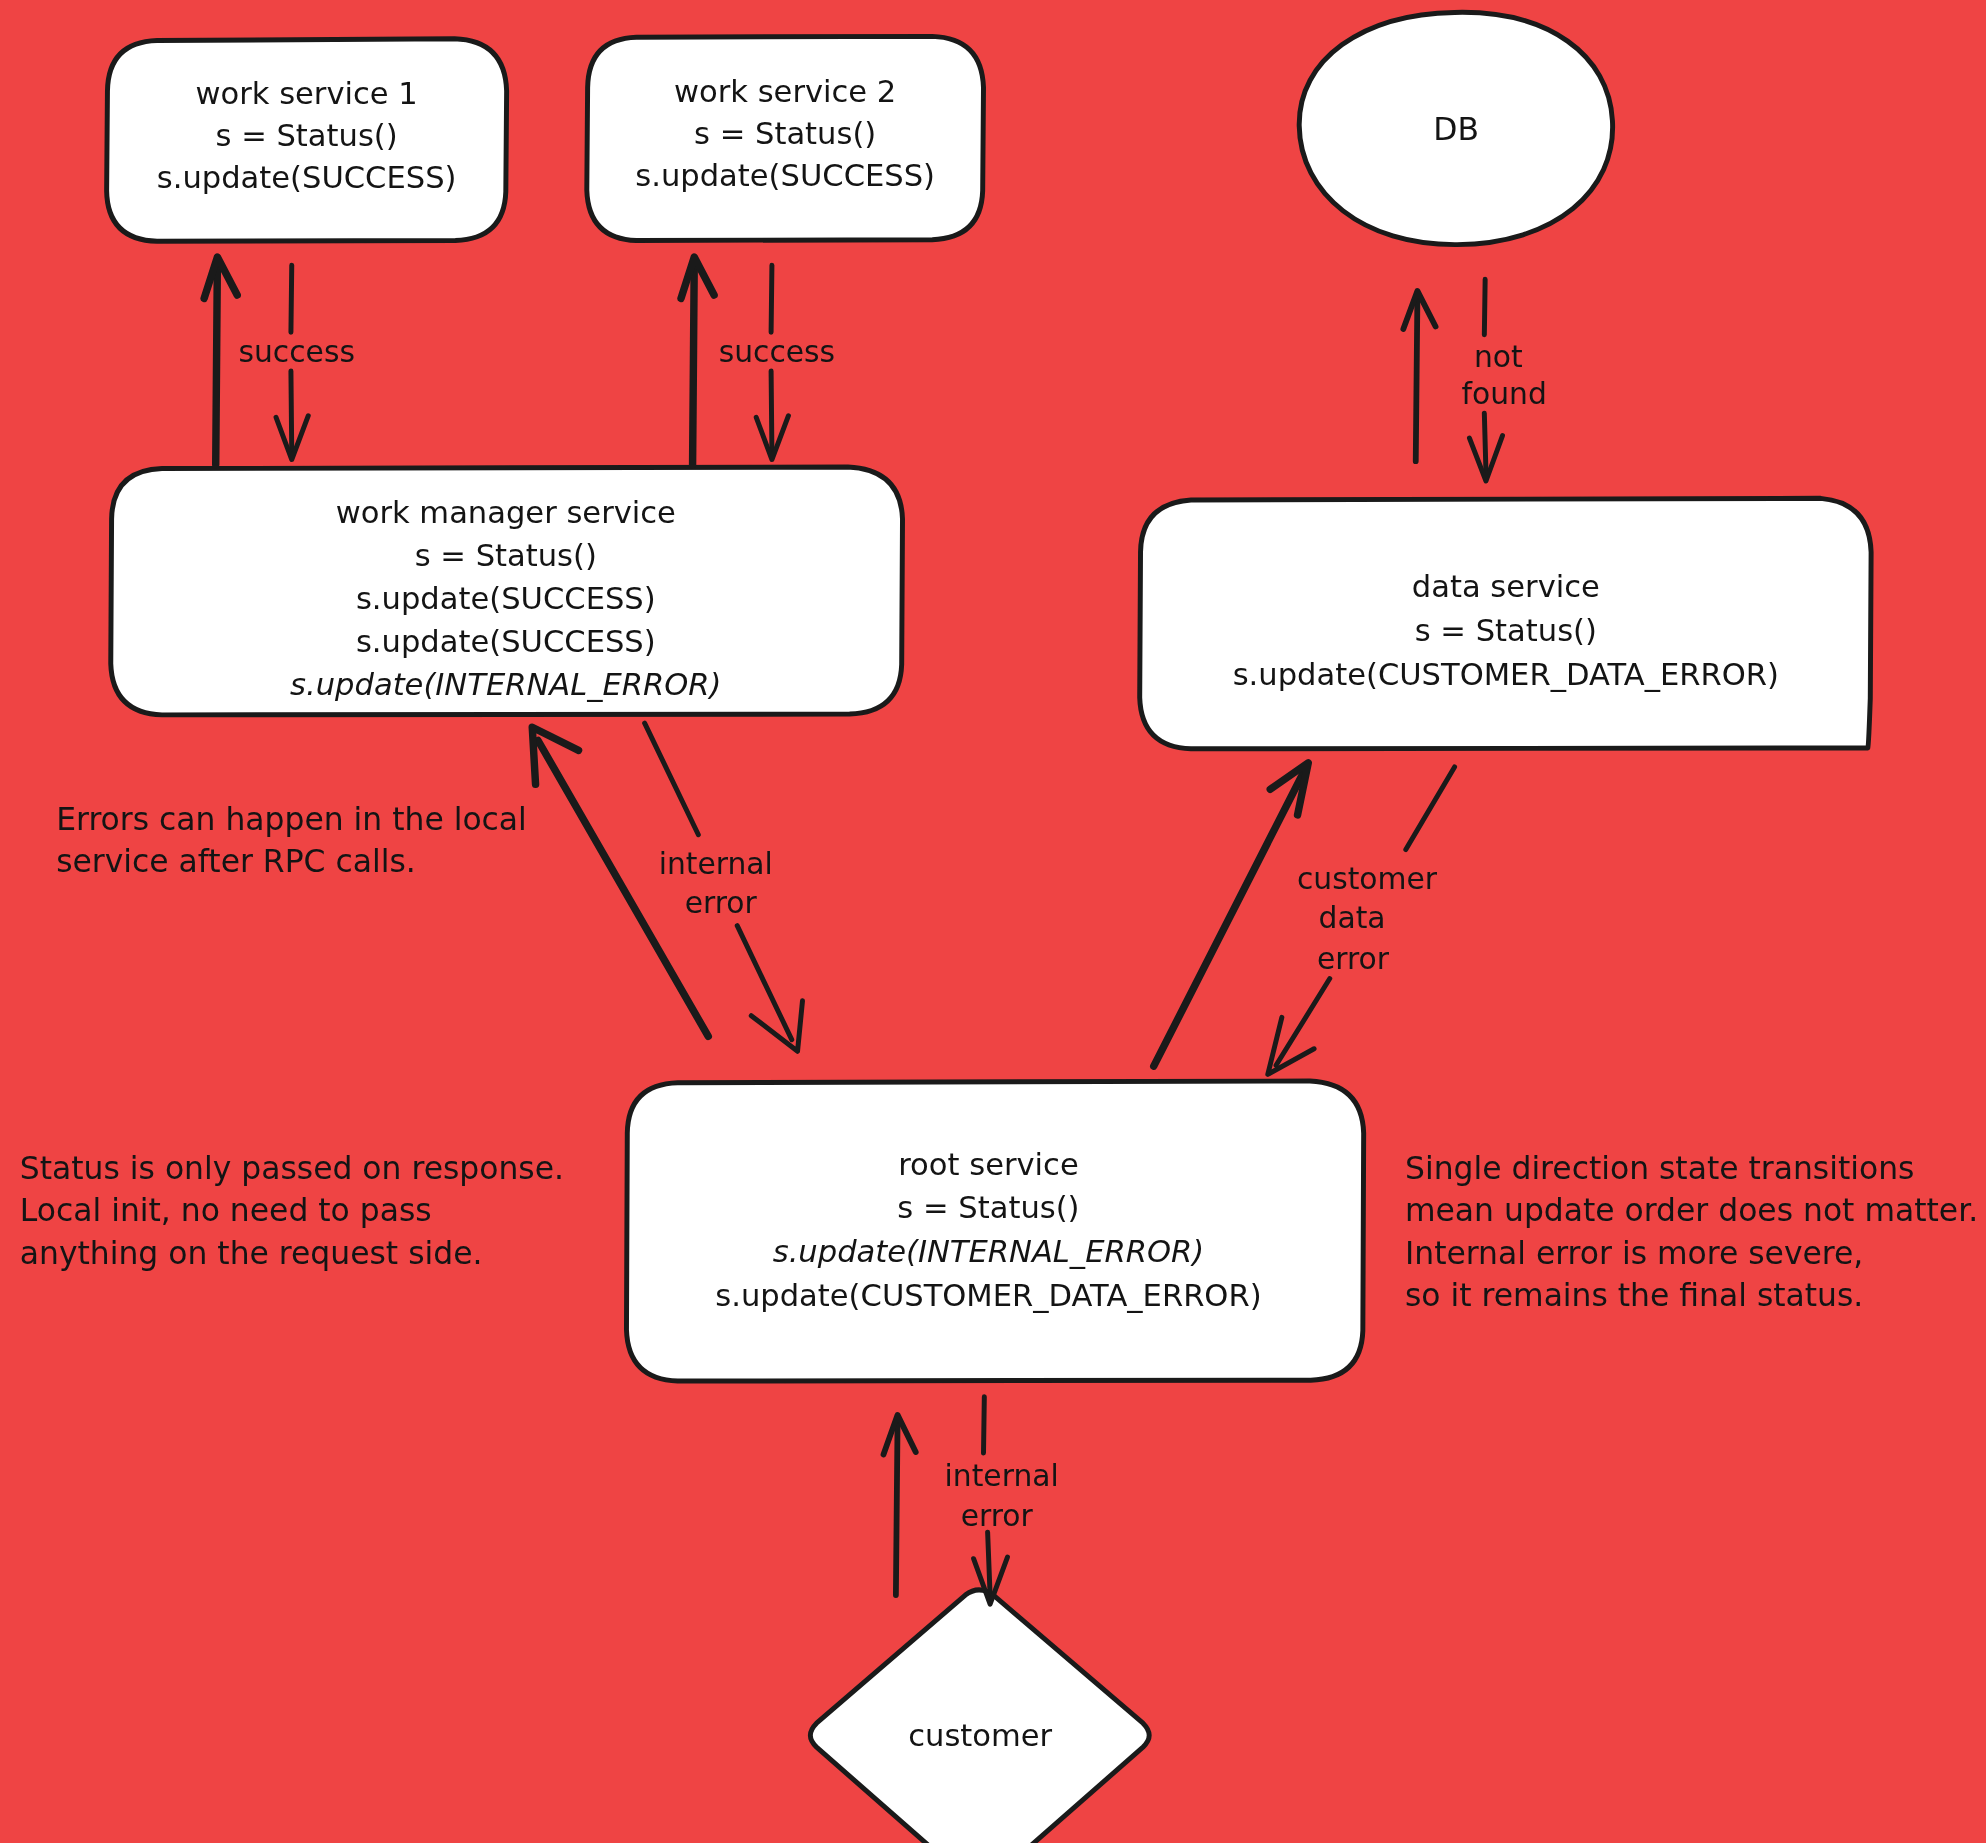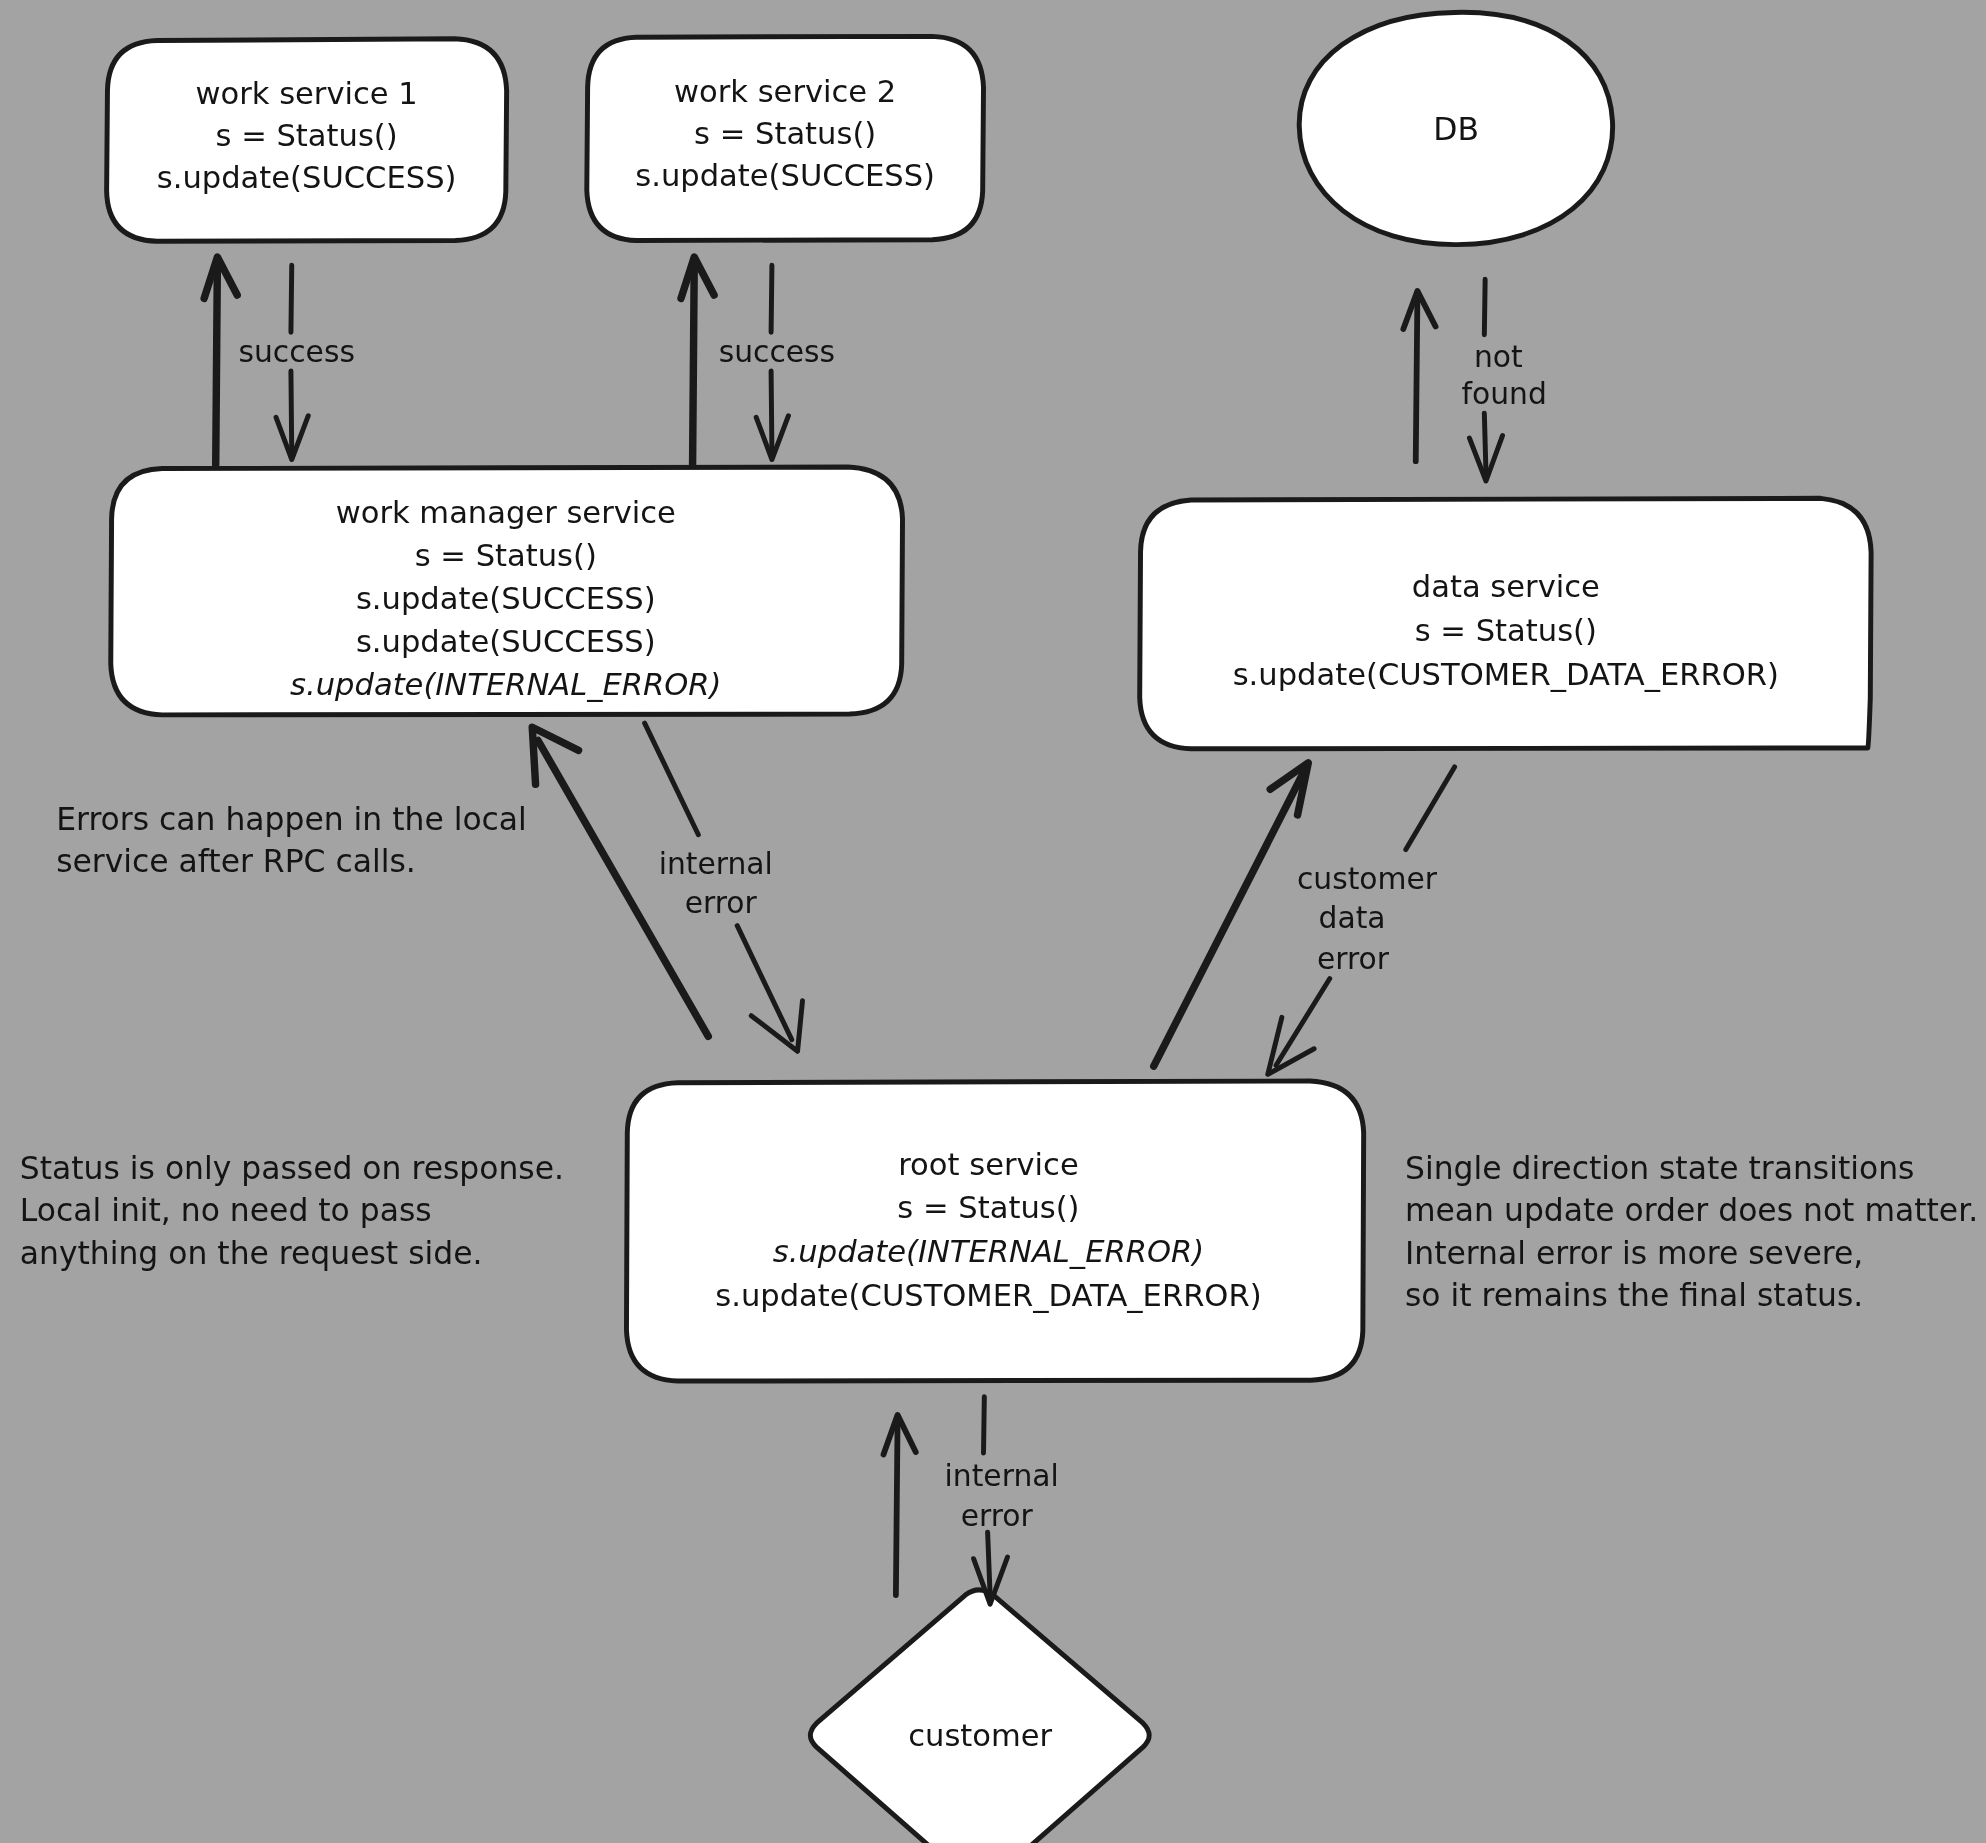--- a/index.html
+++ b/index.html
@@ -10,21 +10,21 @@
   body {
     width: 1986px;
     height: 1843px;
     font-family: "DejaVu Sans", sans-serif;
     overflow: hidden;
   }
   #canvas {
     position: relative;
     width: 1986px;
     height: 1843px;
-    background: #a3a3a3;
+    background: #ef4444;
   }
   svg#diagram {
     position: absolute;
     left: 0;
     top: 0;
     width: 1986px;
     height: 1843px;
   }
   .shape-outline {
     fill: #ffffff;

